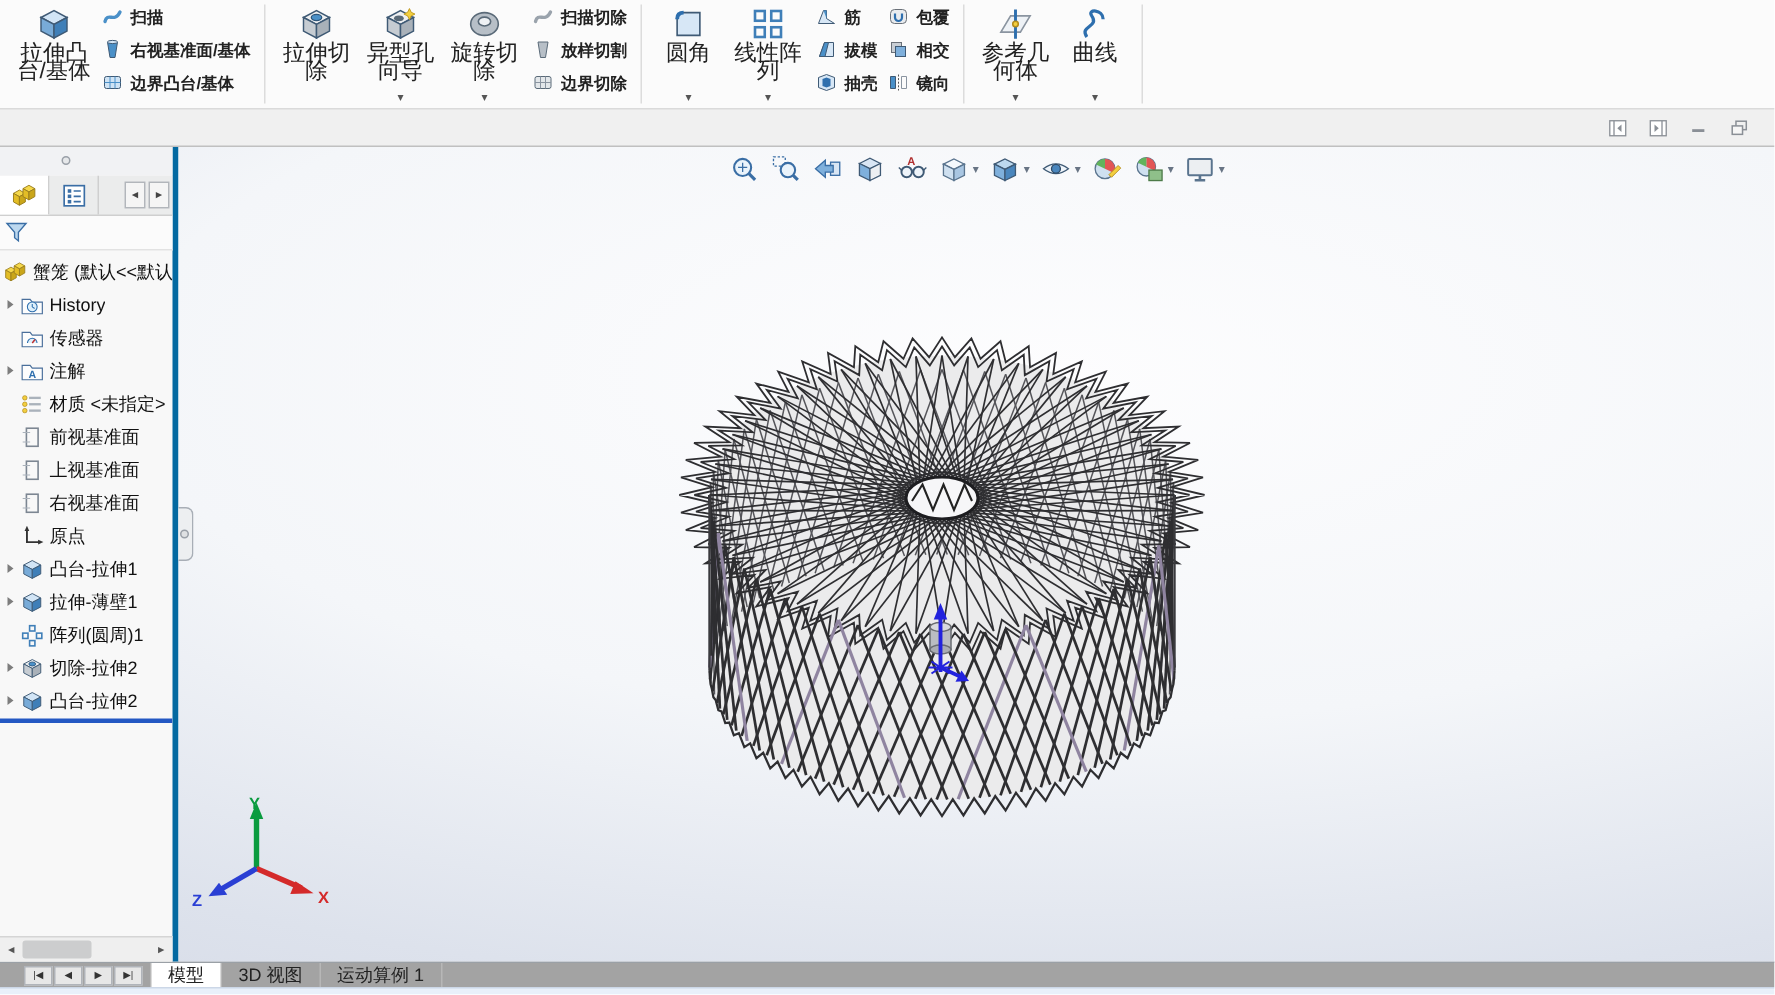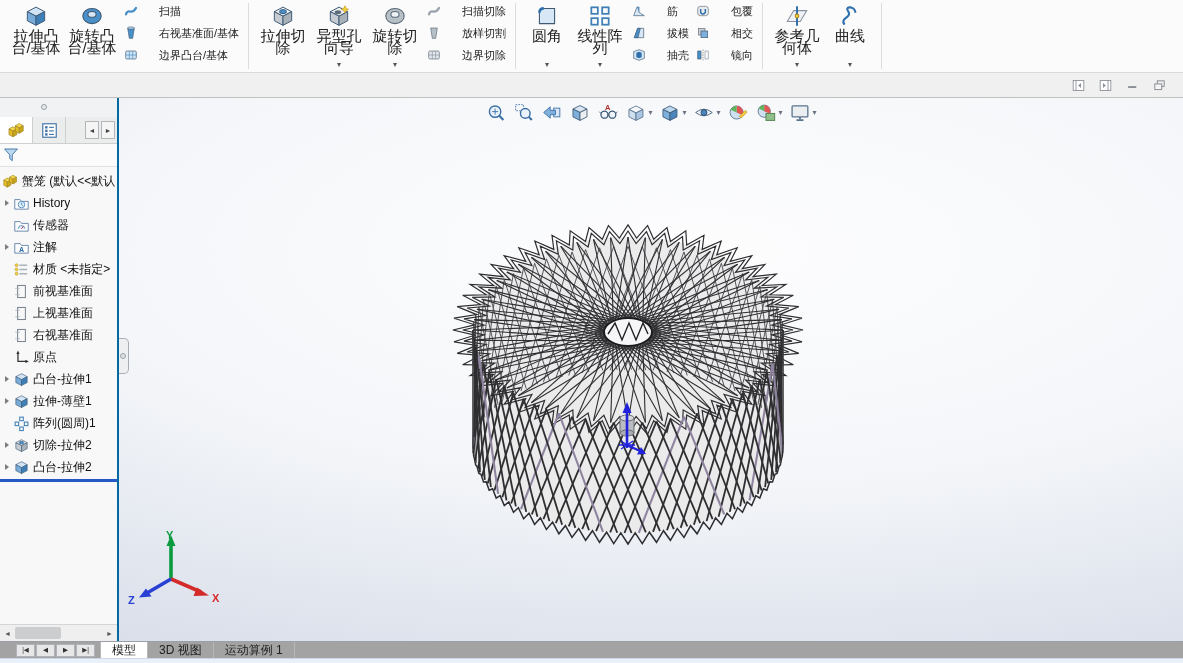--- a/index.html
+++ b/index.html
@@ -9,35 +9,35 @@
   
   .ribbon { height:72px; background:#fbfbfb; display:flex; align-items:stretch; padding-left:6px; }
   .rgroup { display:flex; align-items:flex-start; padding:1px 2px; }
   .rdiv   { width:1px; background:#dcdcdc; margin:3px 4px; }
   .rlarge { min-width:50px; max-width:56px; height:69px; display:flex; flex-direction:column; align-items:center; padding-top:2px; cursor:default; }
   .ic26 { width:26px; height:26px; flex:none; }
   .ic16 { width:16px; height:16px; flex:none; }
   .rlabel { font-size:15px; line-height:12px; text-align:center; color:#222; margin-top:1px; }
   .rarrow { font-size:8px; color:#555; height:9px; line-height:8px; margin-top:auto; }
   .rstack { display:flex; flex-direction:column; justify-content:space-between; height:64px; padding:2px 3px; }
-  .rsmall { display:flex; align-items:center; gap:20px; font-size:11px; color:#222; white-space:nowrap; }
+  .rsmall { display:flex; align-items:center; gap:4px; font-size:11px; color:#222; white-space:nowrap;font-weight:bold; }
 
   
   .tabstrip { height:26px; background:#f0f0f0; border-top:1px solid #dadada; border-bottom:1px solid #c0c0c0;
     display:flex; align-items:flex-end; padding-left:2px; position:relative; }
   .ctab { font-size:12px; color:#333; padding:4px 12px; background:#e3e3e3; border:1px solid #b4b4b4; border-bottom:none;
     margin-right:-1px; position:relative; }
   .ctab.active { background:#fff; z-index:2; }
   .tabctrl { margin-left:auto; display:flex; align-items:center; gap:12px; margin-right:16px; align-self:center; }
   .wicon { width:15px; height:15px; }
 
   
   .main { display:flex; height:543px; position:relative; }
 
-  .sidebar { width:119px; flex:none; background:#f8f8f8; border-right:2px solid #0369a1; display:flex; flex-direction:column; }
+  .sidebar { width:119px; flex:none; background:#f8f8f8; border-right:4px solid #0369a1; display:flex; flex-direction:column; }
   .splitter { height:19px; background:#f1f2f4; position:relative; }
   .splitter .dot { position:absolute; left:41px; top:6px; width:6px; height:6px; border-radius:50%; border:1px solid #9aa0a8; background:#e6e8ea; }
   .ptabs { height:27px; display:flex; align-items:stretch; background:#ebecec; border-bottom:1px solid #cfcfcf; }
   .ptab { width:33px; display:flex; align-items:center; justify-content:center; border-right:1px solid #cfcfcf; }
   .ptab.active { background:#fff; }
   .ptabicon { width:19px; height:19px; display:block; }
   .pscroll { margin-left:auto; display:flex; align-items:center; gap:2px; padding-right:2px; }
   .pbtn { width:14px; height:18px; border:1px solid #b2b6bb; background:#f5f5f5; font-size:7px; color:#444;
     display:flex; align-items:center; justify-content:center; }
   .filterrow { height:23px; border-bottom:1px solid #e2e2e2; background:#fbfbfb; display:flex; align-items:center; padding-left:2px; }
@@ -82,28 +82,20 @@
 
 <div class="ribbon">
     <div class="rgroup">
       <div class="rlarge">
         <svg class="ic26" viewBox="0 0 24 24">
           <polygon points="4,8 12,3.8 20,8 12,12.2" fill="#d2e5f6" stroke="#3f5a75" stroke-width=".9"></polygon>
           <polygon points="4,8 12,12.2 12,20.6 4,16.4" fill="#78abd8" stroke="#3f5a75" stroke-width=".9"></polygon>
           <polygon points="20,8 12,12.2 12,20.6 20,16.4" fill="#3f7fb8" stroke="#3f5a75" stroke-width=".9"></polygon>
         </svg>
         <div class="rlabel">拉伸凸台/基体</div>
-        <div class="rarrow"></div>
-      </div>
-      <div class="rlarge">
-        <svg class="ic26" viewBox="0 0 24 24">
-          <ellipse cx="12" cy="12" rx="8.5" ry="7" fill="#4a90c8" stroke="#3f5a75"></ellipse>
-          <ellipse cx="12" cy="10.5" rx="3.8" ry="2.7" fill="#d8e8f6" stroke="#3f5a75"></ellipse>
-        </svg>
-        <div class="rlabel">旋转凸台/基体</div>
         <div class="rarrow"></div>
       </div>
       <div class="rstack">
         <div class="rsmall">
           <svg class="ic16" viewBox="0 0 24 24">
             <path d="M4.5 17 C7 7,14 19,19.5 7.5" fill="none" stroke="#4a90c8" stroke-width="3.4" stroke-linecap="round"></path>
           </svg>
           <span>扫描</span>
         </div>
         <div class="rsmall">

